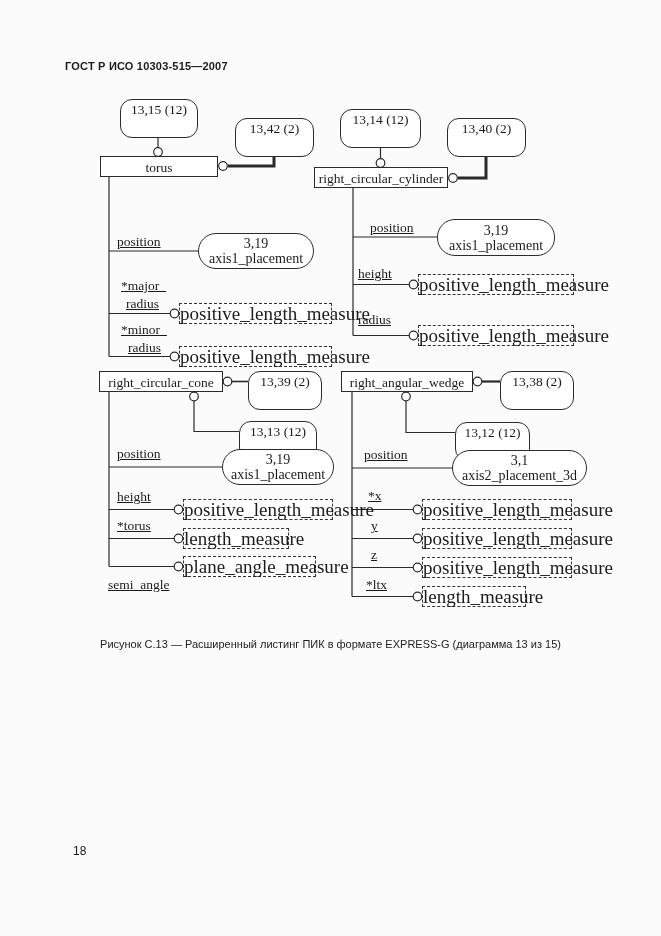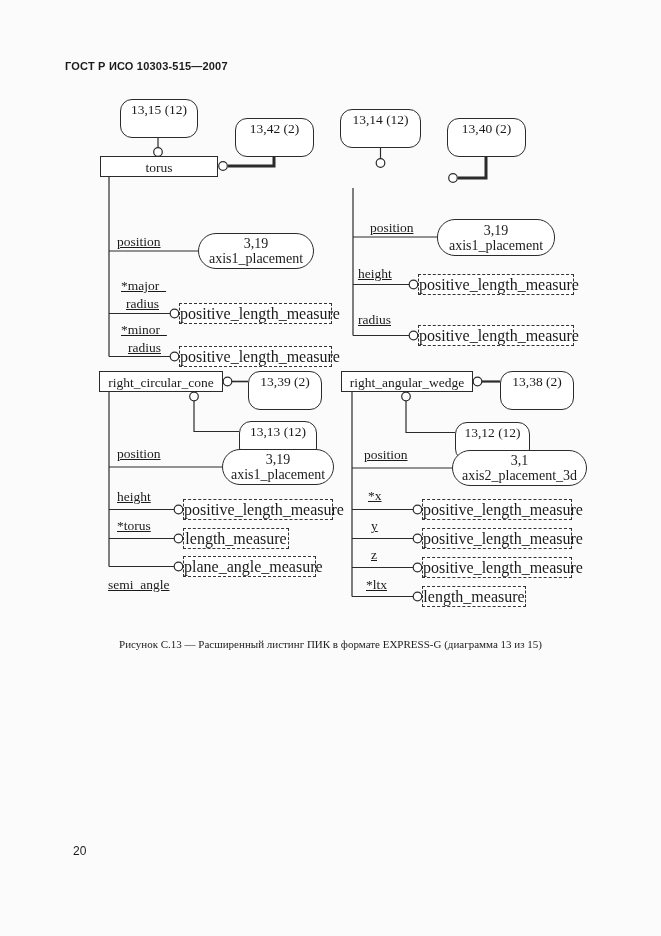--- a/index.html
+++ b/index.html
@@ -2,33 +2,33 @@
 <html><head>
 <meta charset="utf-8">
 <style>
   html,body{margin:0;padding:0;}
   body{width:661px;height:936px;background:#fbfbfb;position:relative;overflow:hidden;
        font-family:"Liberation Serif", serif;color:#1b1b1b;}
   #page{position:absolute;left:0;top:0;width:661px;height:936px;}
   .hdr{position:absolute;left:65px;top:60px;font-family:"Liberation Sans",sans-serif;
        font-weight:bold;font-size:11px;letter-spacing:.2px;}
   .caption{position:absolute;left:0;top:638px;width:661px;text-align:center;
-       font-family:Liberation Serif, serif;font-size:11px;color:#222;}
+       font-family:Liberation Sans, sans-serif;font-size:11px;color:#222;}
   .pagenum{position:absolute;left:73px;top:844px;font-family:"Liberation Sans",sans-serif;
        font-size:12px;}
   svg.wires{position:absolute;left:0;top:0;}
   .ent{position:absolute;height:21px;line-height:21px;text-align:center;background:#fff;
        border:1.3px solid #2b2b2b;font-size:13.5px;box-sizing:border-box;}
   .sref{position:absolute;height:39px;line-height:20px;text-align:center;background:#fff;
        border:1.6px solid #2b2b2b;border-radius:12px;font-size:13.5px;box-sizing:border-box;}
   .oval2{position:absolute;background:#fff;border:1.5px solid #2b2b2b;border-radius:18px;
        box-sizing:border-box;display:flex;flex-direction:column;justify-content:center;
        text-align:center;font-size:14px;line-height:15px;}
   .dashed{position:absolute;height:21px;line-height:20px;text-align:center;background:#fff;
-       border:1.2px dashed #333;font-size:16px;box-sizing:border-box;}
+       border:1.2px dashed #333;font-size:19px;box-sizing:border-box;}
   .lbl{position:absolute;font-size:13.5px;line-height:18px;white-space:nowrap;text-decoration:underline;}
 </style>
 </head>
 <body>
 
 <div id="page">
 
   <div class="hdr">ГОСТ Р ИСО 10303-515—2007</div>
 
   <svg class="wires" width="661" height="936" viewBox="0 0 661 936">
@@ -92,20 +92,21 @@
   <div class="sref" style="left:120px;top:99px;width:78px">13,15 (12)</div>
   <div class="sref" style="left:235px;top:118px;width:79px">13,42 (2)</div>
   <div class="sref" style="left:340px;top:109px;width:81px">13,14 (12)</div>
   <div class="sref" style="left:447px;top:118px;width:79px">13,40 (2)</div>
   <div class="sref" style="left:248px;top:371px;width:74px">13,39 (2)</div>
   <div class="sref" style="left:239px;top:421px;width:78px">13,13 (12)</div>
   <div class="sref" style="left:500px;top:371px;width:74px">13,38 (2)</div>
   <div class="sref" style="left:455px;top:422px;width:75px">13,12 (12)</div>
 
   <div class="ent" style="left:100px;top:156px;width:118px">torus</div>
+  <div class="ent" style="left:314px;top:167px;width:134px">right_circular_cylinder</div>
   <div class="ent" style="left:99px;top:371px;width:124px">right_circular_cone</div>
   <div class="ent" style="left:341px;top:371px;width:132px">right_angular_wedge</div>
 
   <div class="oval2" style="left:198px;top:233px;width:116px;height:36px">
     <div>3,19</div>
     <div>axis1_placement</div>
   </div>
   <div class="oval2" style="left:437px;top:219px;width:118px;height:37px">
     <div>3,19</div>
     <div>axis1_placement</div>
@@ -147,15 +148,15 @@
   <div class="lbl" style="left:117px;top:488px">height</div>
   <div class="lbl" style="left:117px;top:517px">*torus</div>
   <div class="lbl" style="left:108px;top:576px">semi_angle</div>
   <div class="lbl" style="left:364px;top:446px">position</div>
   <div class="lbl" style="left:368px;top:487px">*x</div>
   <div class="lbl" style="left:371px;top:517px">y</div>
   <div class="lbl" style="left:371px;top:546px">z</div>
   <div class="lbl" style="left:366px;top:576px">*ltx</div>
 
   <div class="caption">Рисунок С.13 — Расширенный листинг ПИК в формате EXPRESS-G (диаграмма 13 из 15)</div>
-  <div class="pagenum">20</div>
+  <div class="pagenum">18</div>
 
 </div>
 
 </body></html>

